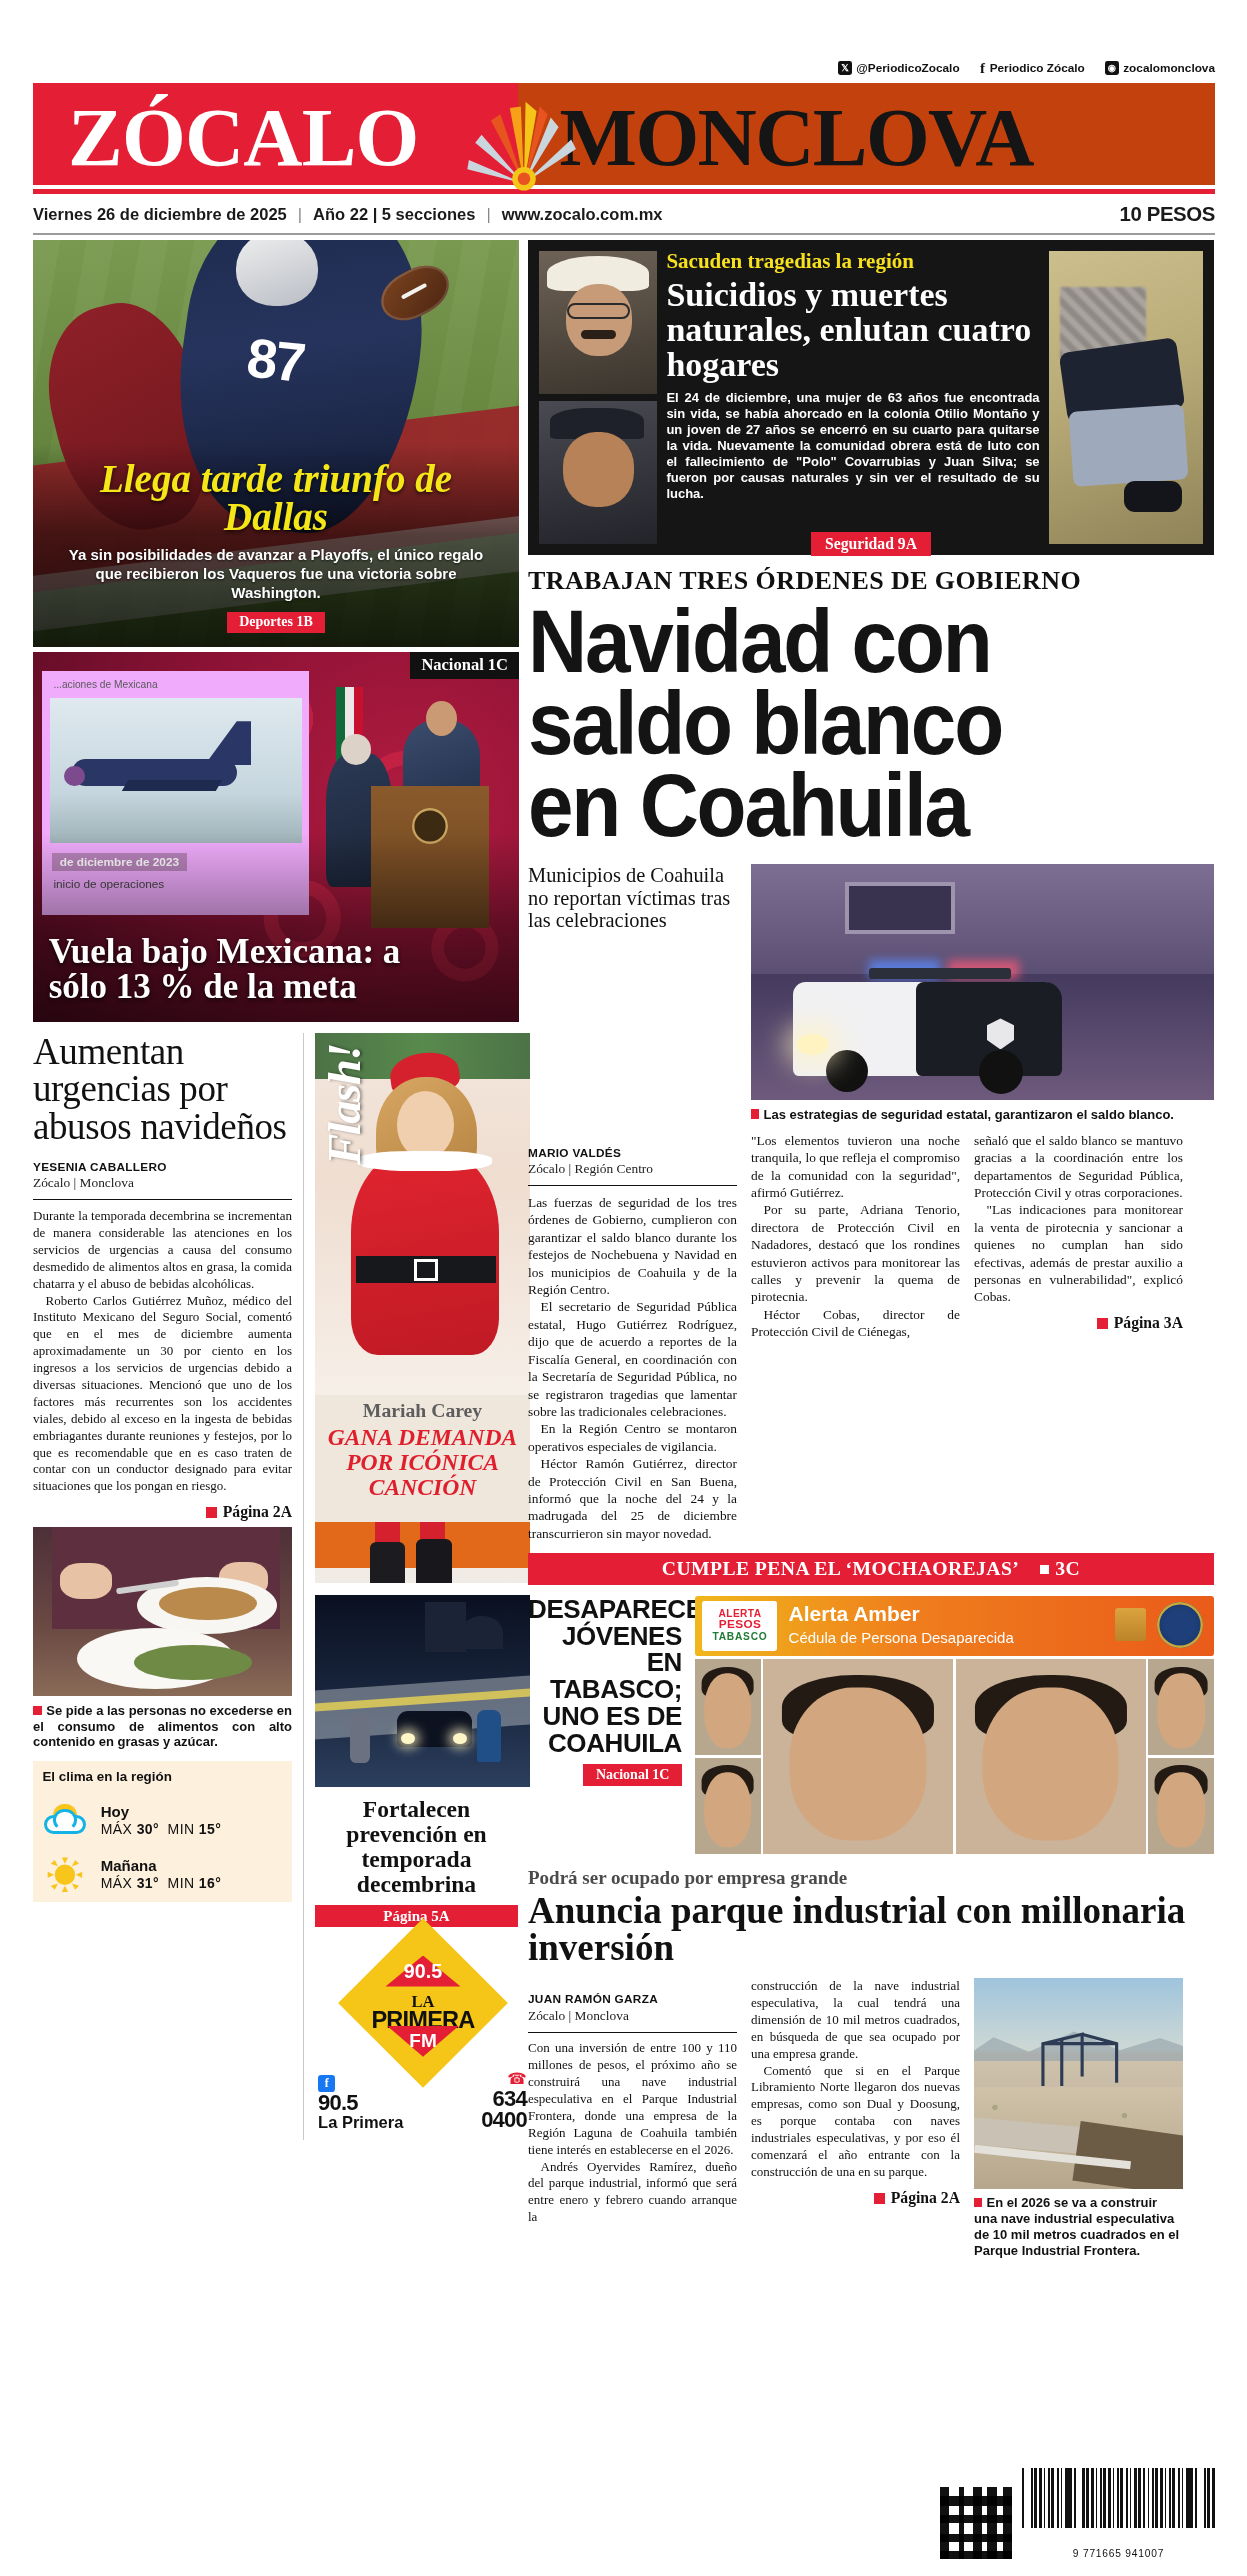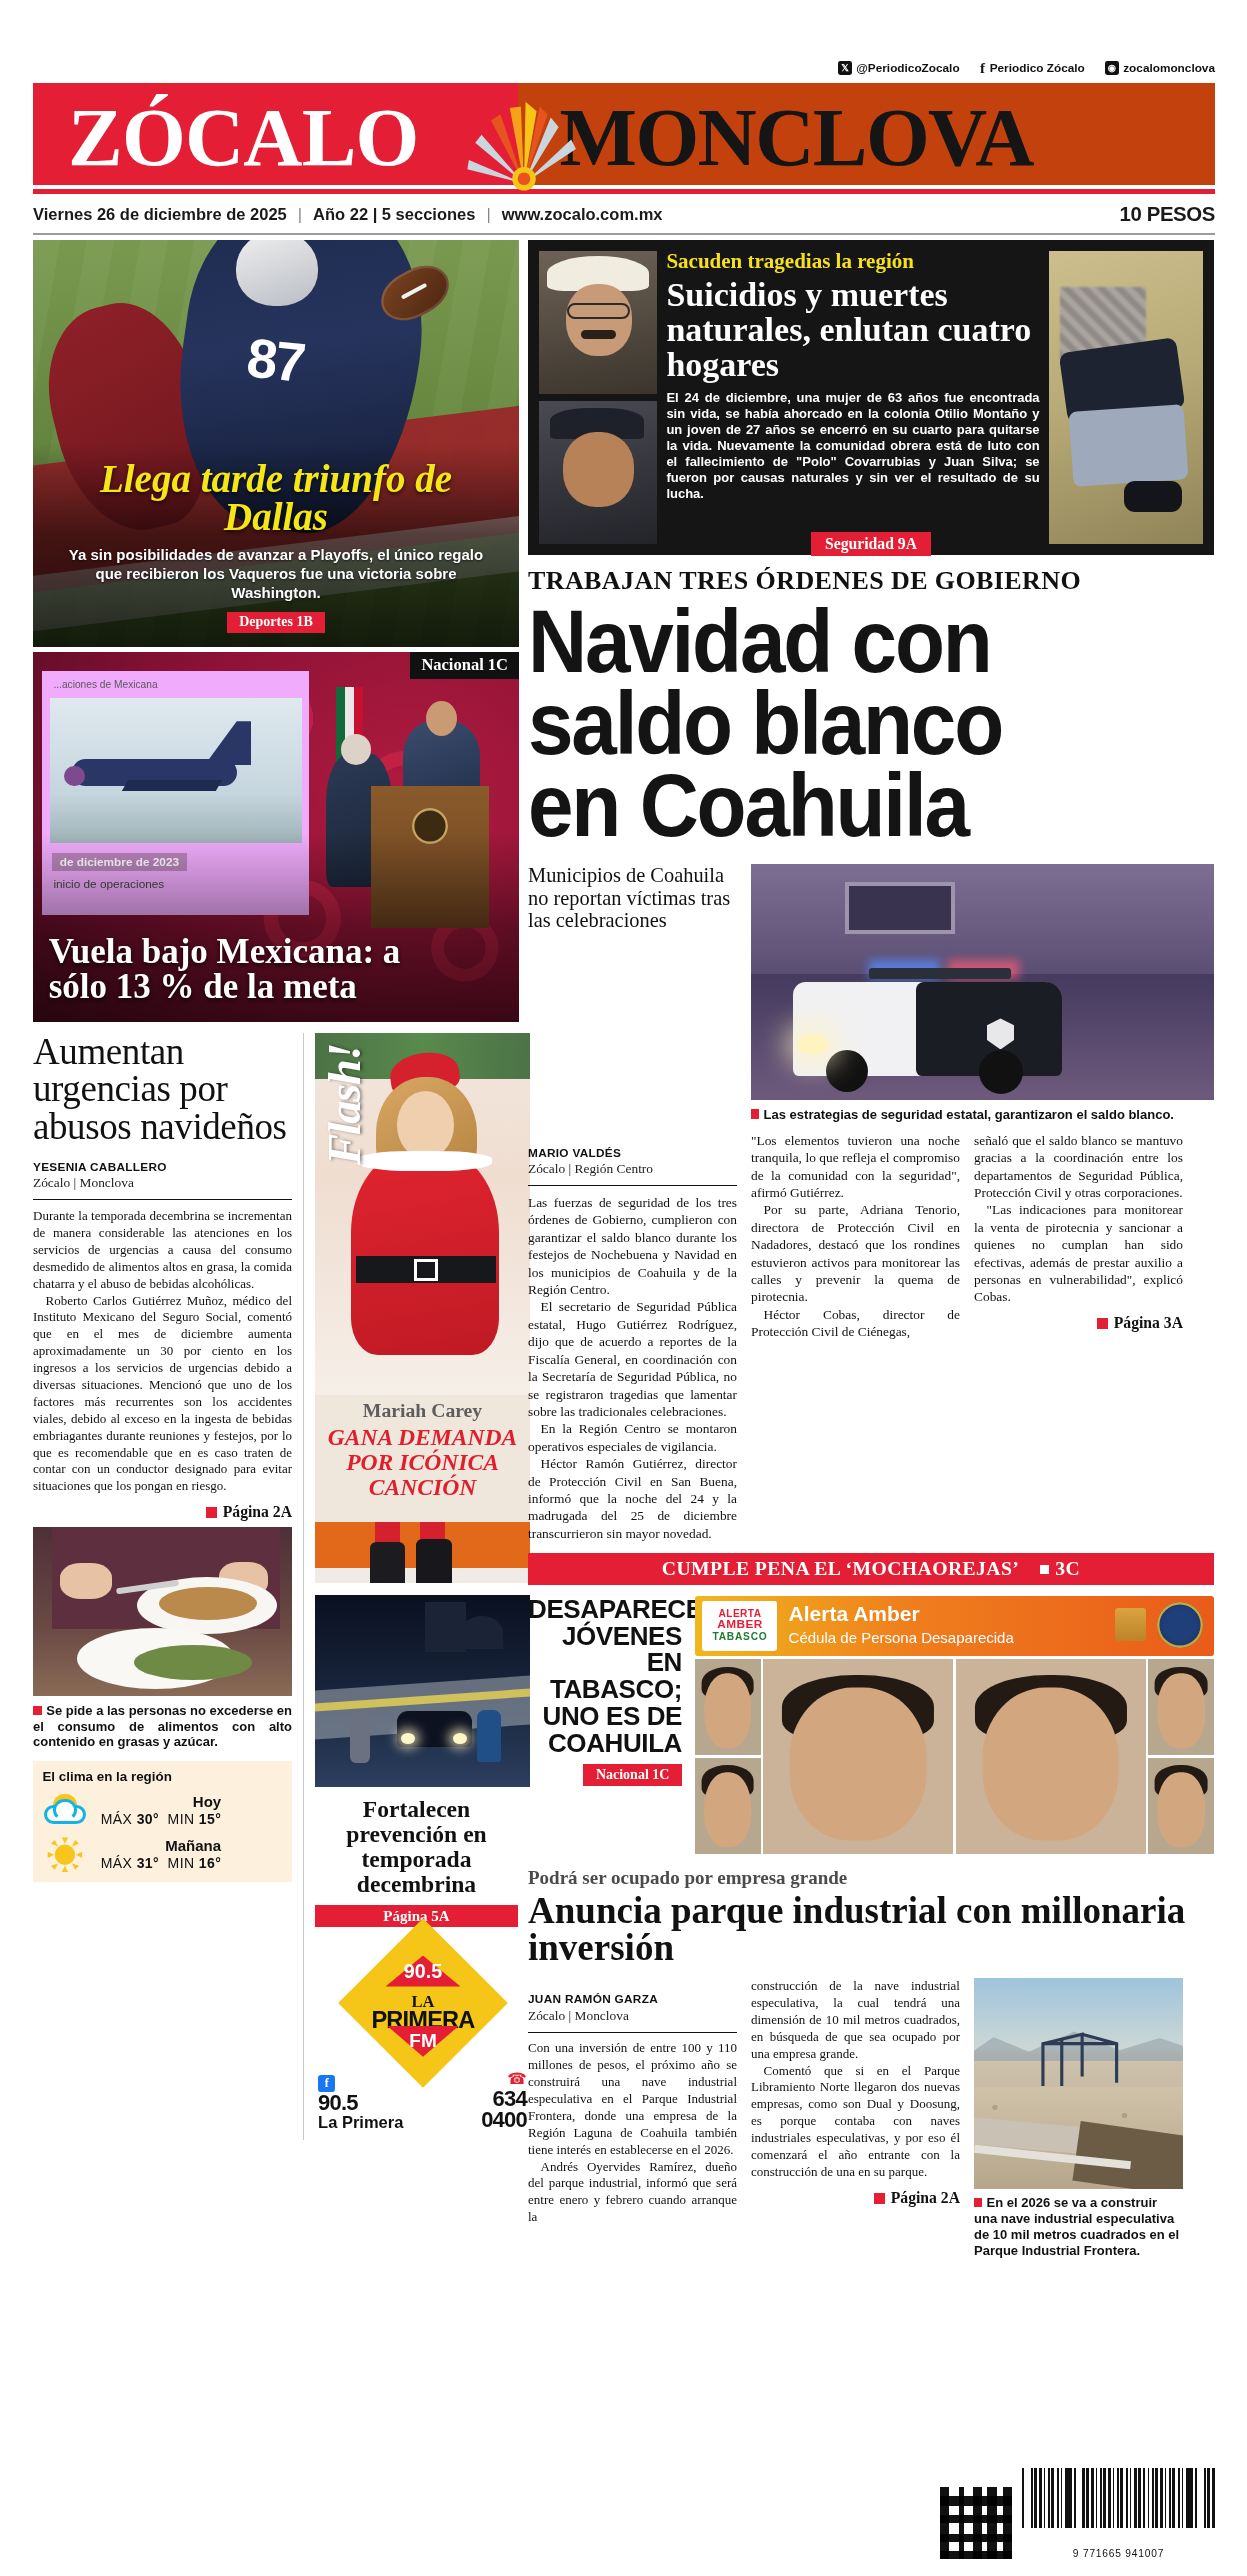--- a/index.html
+++ b/index.html
@@ -257,21 +257,21 @@
   .fd-hand2{position:absolute;left:186px;top:35px;width:49px;height:35px;background:#e8c2a4;border-radius:40%;}
   .fd-plate{position:absolute;left:104px;top:50px;width:140px;height:57px;background:#f7f6f2;border-radius:50%;}
   .fd-pot{position:absolute;left:126px;top:60px;width:98px;height:33px;background:#b98a4b;border-radius:50%;}
   .fd-plate2{position:absolute;left:44px;top:101px;width:157px;height:61px;background:#f9f8f5;border-radius:50%;}
   .fd-green{position:absolute;left:101px;top:118px;width:118px;height:35px;background:#6f8a45;border-radius:50%;}
   .fd-spoon{position:absolute;left:83px;top:57px;width:63px;height:5.5px;background:#cfcfcf;border-radius:3.1px;transform:rotate(-8deg);}
   .cap-red{ margin-top:6.3px; font-size:13px; font-weight:700; line-height:1.22; color:#111; text-align:justify;}
   .cap-red .sq{display:inline-block;width:8.6px;height:8.6px;background:#e41f35;margin-right:4.7px;}
   .weather{ margin-top:11px; width:259px; background:#fdf0dd; padding:7.9px 9.4px 9.4px; }
   .w-title{ font-size:13.4px; font-weight:700; color:#111; }
-  .w-row{ display:flex; align-items:center; gap:9.4px; margin-top:8px;text-align:right;}
+  .w-row{ display:flex; align-items:center; gap:9.4px; margin-top:18px;}
   .w-ico{ width:49px; height:36px; position:relative; flex:none;}
   .sun{ position:absolute; left:11px; top:1.6px; width:23.6px; height:23.6px; background:#f8c51c; border-radius:50%;}
   .cloud{ position:absolute; left:1.6px; top:12.6px; width:42px; height:19px; background:#fff;
     border:3.1px solid #14b3e6; border-radius:11px;}
   .cloud::before{content:"";position:absolute;left:6.3px;top:-8.6px;width:17.3px;height:15.7px;background:#fff;
     border:3.1px solid #14b3e6;border-radius:50%;border-bottom-color:#fff;}
   .w-info{ line-height:1.18; }
   .w-day{ font-size:15px; font-weight:700; color:#111;}
   .w-vals{ font-size:14px; color:#111; letter-spacing:0.4px;}
   .w-vals b{ font-weight:700; }
@@ -767,21 +767,21 @@
 
     <div class="tab-row">
       <div class="tab-left">
         <div class="tab-head">DESAPARECEN JÓVENES EN TABASCO; UNO ES DE COAHUILA</div>
         <div class="tab-chip">Nacional 1C</div>
       </div>
       <div class="tab-right">
         <div class="amber-head">
           <div class="amber-logo">
             <div class="al-1">ALERTA</div>
-            <div class="al-2">AMBER</div>
+            <div class="al-2">PESOS</div>
             <div class="al-3">TABASCO</div>
           </div>
           <div class="amber-t1">Alerta Amber</div>
           <div class="amber-t2">Cédula de Persona Desaparecida</div>
           <div class="amber-seal2"></div>
           <div class="amber-seal"></div>
         </div>
         <div class="faces">
           <div class="fcol">
             <div class="fsm">

